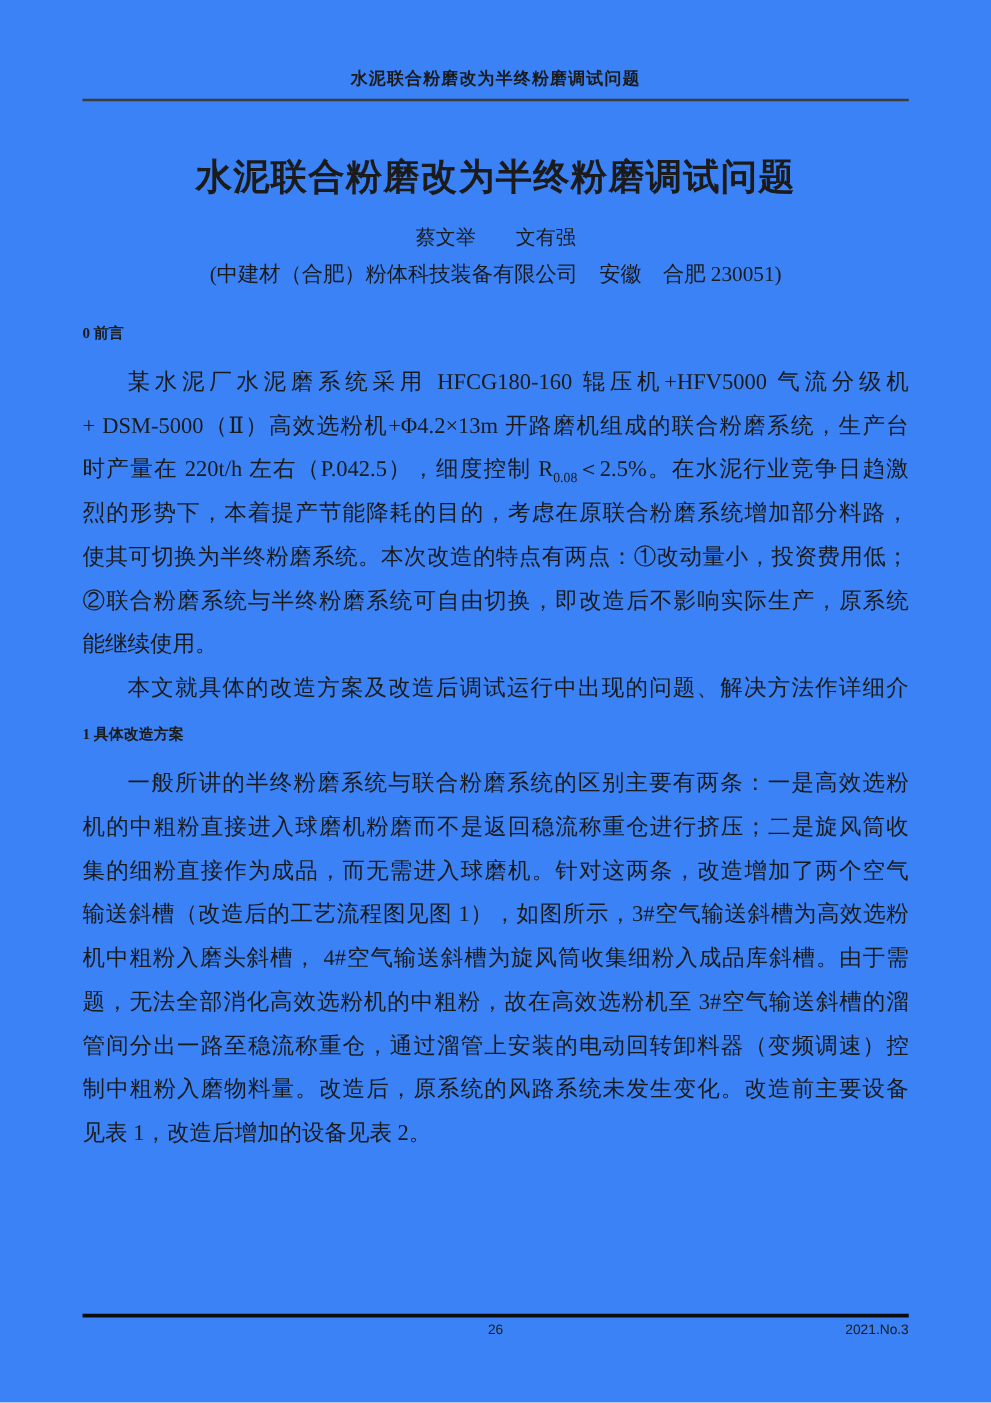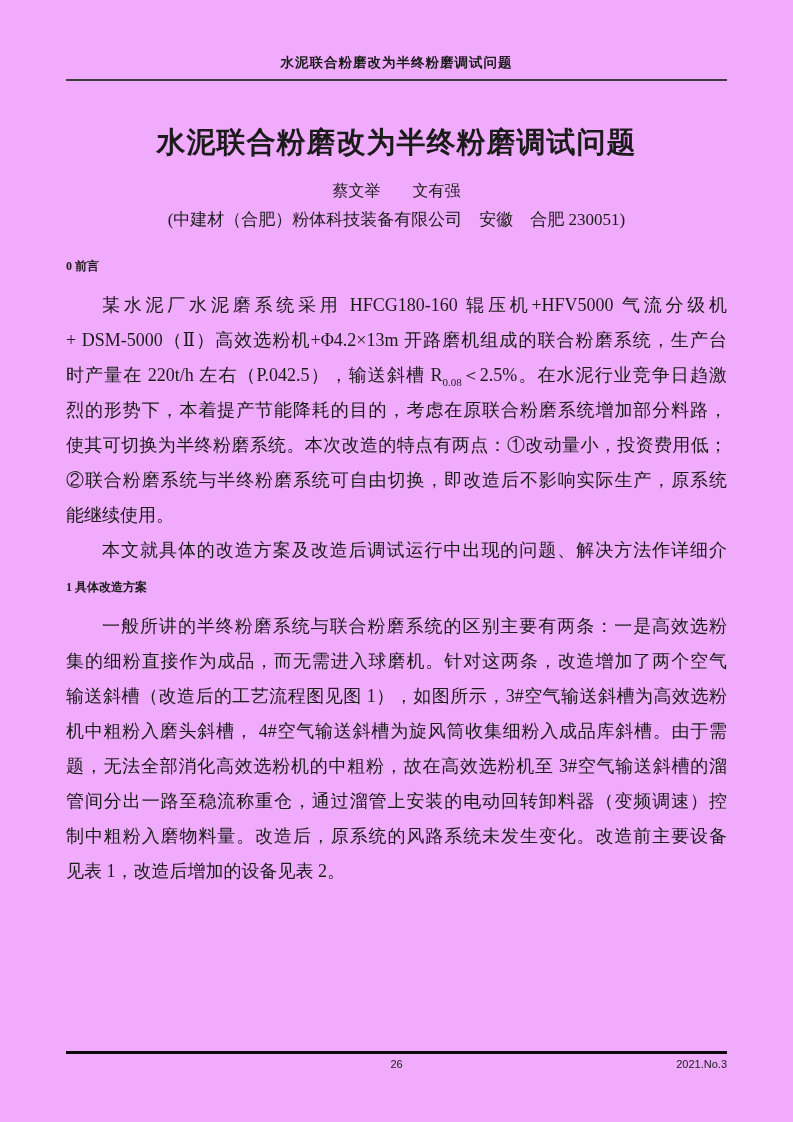--- a/index.html
+++ b/index.html
@@ -1,21 +1,21 @@
 <!DOCTYPE html>
 <html><head>
 <meta charset="utf-8">
 <style>
   html, body { margin: 0; padding: 0; background: #ffffff; }
   .page {
     position: relative;
     width: 793px;
     height: 1122px;
     margin: 0 auto;
-    background: #f0abfc;
+    background: #3b82f6;
     color: #1b1b1b;
     font-family: "Liberation Serif", "DejaVu Serif", serif;
     overflow: hidden;
   }
   .content { margin: 0 66px; }
 
   .running-header {
     padding-top: 54px;
     padding-bottom: 7px;
     border-bottom: 2px solid #3d3d3d;
@@ -104,34 +104,35 @@
     <div class="authors">蔡文举　　文有强</div>
 
     <div class="affiliation">(中建材（合肥）粉体科技装备有限公司　安徽　合肥 230051)</div>
 
     <main>
         <section class="doc-section">
           <h2 class="section-heading">0 前言</h2>
           <div class="paragraph">
             <div class="line first">某水泥厂水泥磨系统采用 HFCG180-160 辊压机+HFV5000 气流分级机</div>
             <div class="line">+ DSM-5000（Ⅱ）高效选粉机+Φ4.2×13m 开路磨机组成的联合粉磨系统，生产台</div>
-            <div class="line"><span>时产量在 220t/h 左右（P.042.5），输送斜槽 R</span><sub>0.08</sub><span>＜2.5%。在水泥行业竞争日趋激</span></div>
+            <div class="line"><span>时产量在 220t/h 左右（P.042.5），细度控制 R</span><sub>0.08</sub><span>＜2.5%。在水泥行业竞争日趋激</span></div>
             <div class="line">烈的形势下，本着提产节能降耗的目的，考虑在原联合粉磨系统增加部分料路，</div>
             <div class="line">使其可切换为半终粉磨系统。本次改造的特点有两点：①改动量小，投资费用低；</div>
             <div class="line">②联合粉磨系统与半终粉磨系统可自由切换，即改造后不影响实际生产，原系统</div>
             <div class="line last">能继续使用。</div>
           </div>
           <div class="paragraph">
             <div class="line first">本文就具体的改造方案及改造后调试运行中出现的问题、解决方法作详细介</div>
           </div>
         </section>
         <section class="doc-section">
           <h2 class="section-heading">1 具体改造方案</h2>
           <div class="paragraph">
             <div class="line first">一般所讲的半终粉磨系统与联合粉磨系统的区别主要有两条：一是高效选粉</div>
+            <div class="line">机的中粗粉直接进入球磨机粉磨而不是返回稳流称重仓进行挤压；二是旋风筒收</div>
             <div class="line">集的细粉直接作为成品，而无需进入球磨机。针对这两条，改造增加了两个空气</div>
             <div class="line">输送斜槽（改造后的工艺流程图见图 1），如图所示，3#空气输送斜槽为高效选粉</div>
             <div class="line">机中粗粉入磨头斜槽， 4#空气输送斜槽为旋风筒收集细粉入成品库斜槽。由于需</div>
             <div class="line">题，无法全部消化高效选粉机的中粗粉，故在高效选粉机至 3#空气输送斜槽的溜</div>
             <div class="line">管间分出一路至稳流称重仓，通过溜管上安装的电动回转卸料器（变频调速）控</div>
             <div class="line">制中粗粉入磨物料量。改造后，原系统的风路系统未发生变化。改造前主要设备</div>
             <div class="line last">见表 1，改造后增加的设备见表 2。</div>
           </div>
         </section>
       </main>

